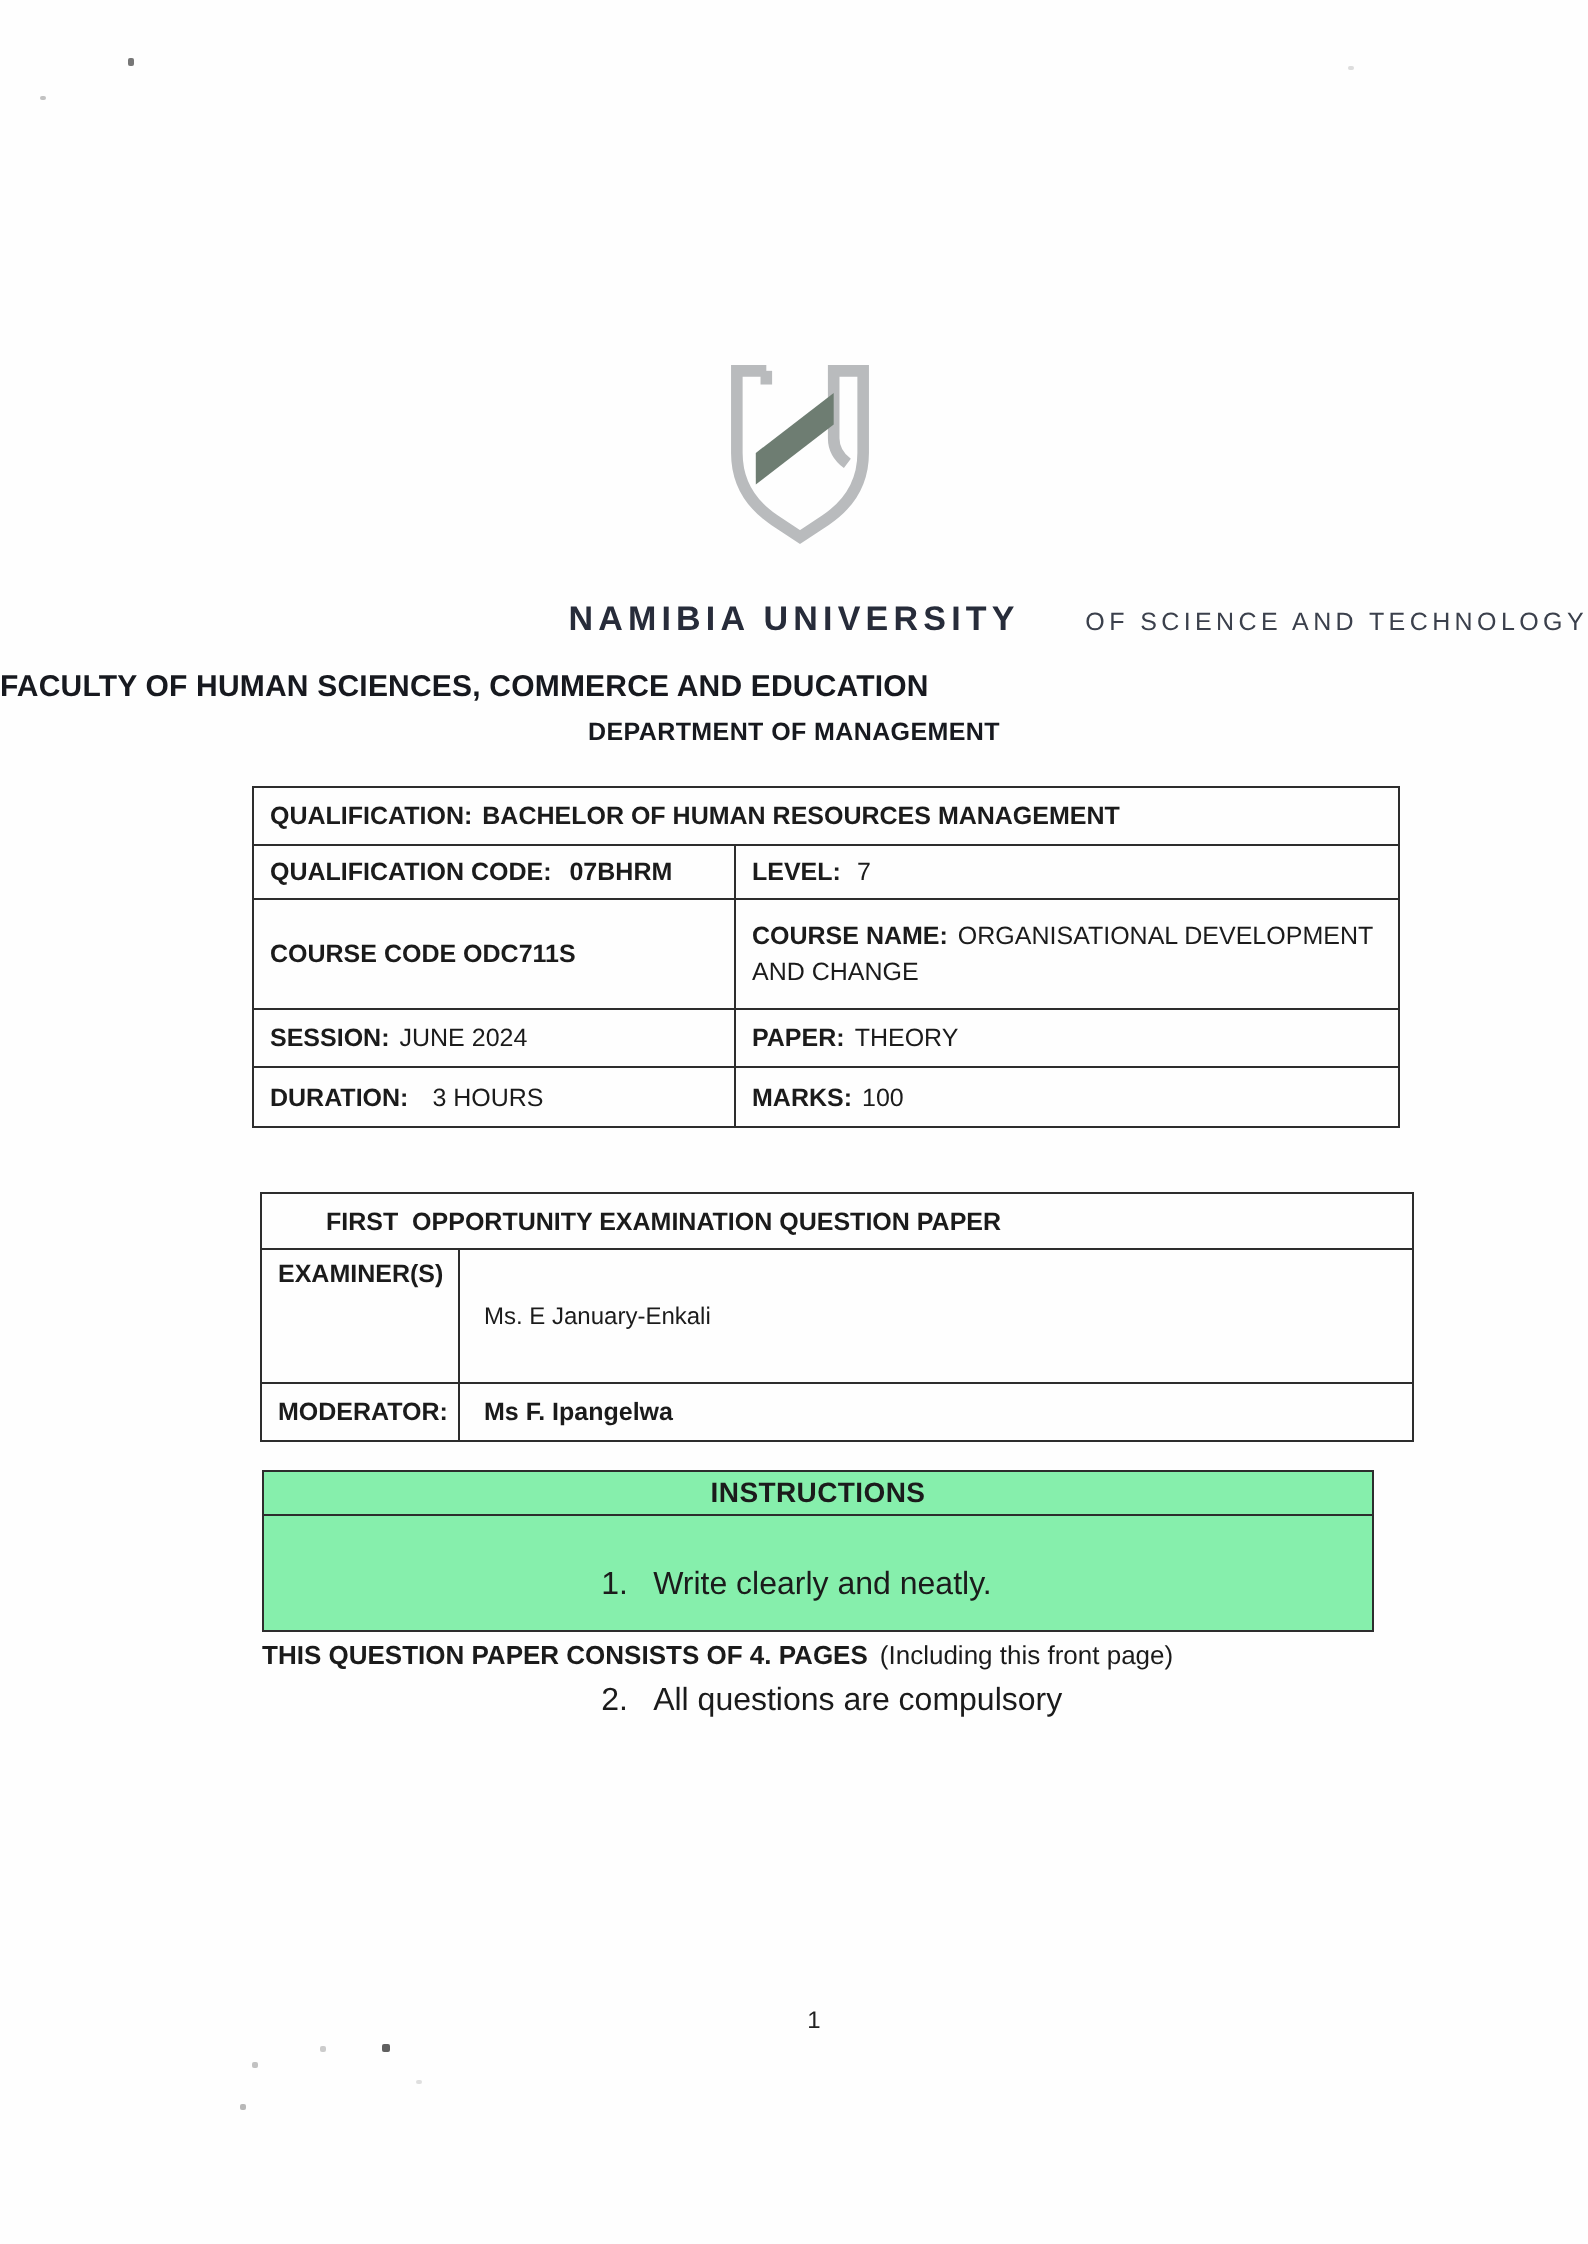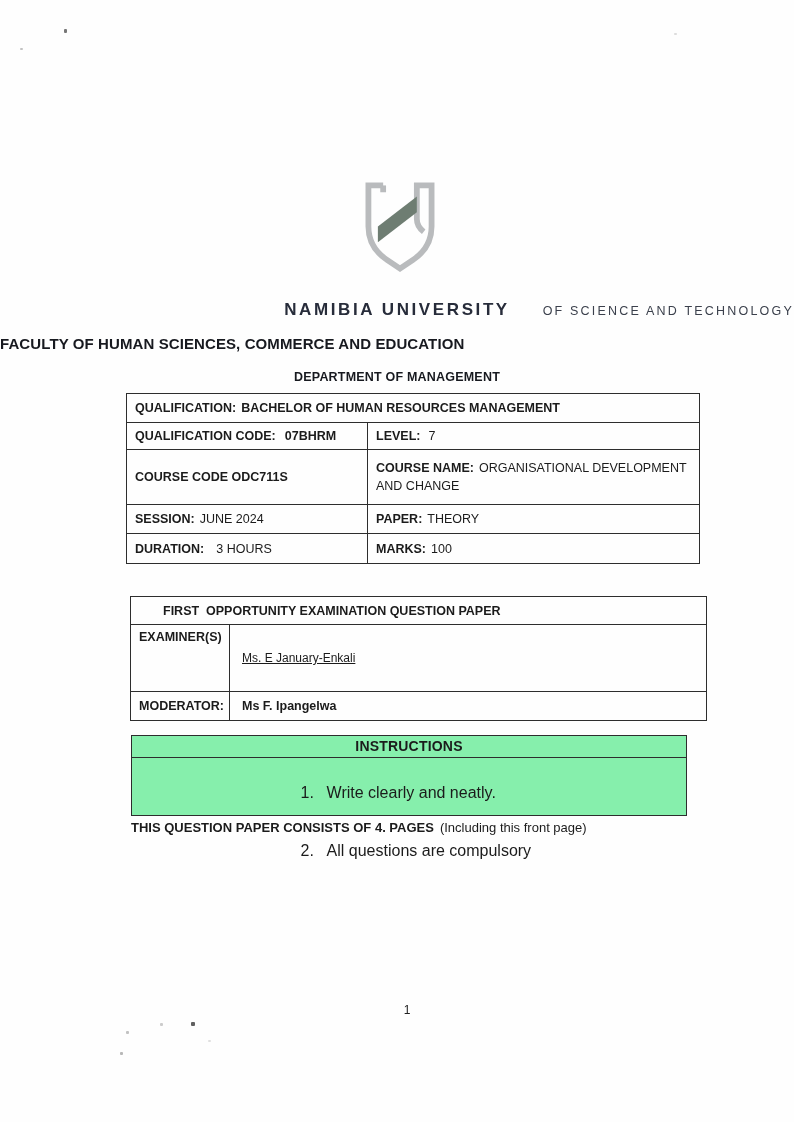--- a/index.html
+++ b/index.html
@@ -32,21 +32,20 @@
   
   .faculty {
     position:absolute; left:0; top:335px; width:794px;
     text-align:left; font-size:15px; font-weight:700; color:#17191f;
     letter-spacing:0.1px;
   }
   .department {
     position:absolute; left:0; top:359px; width:794px;
     text-align:center; font-size:12.5px; font-weight:700; color:#17191f;
     letter-spacing:0.2px;
-    margin-top:11px;
   }
 
   
   table { border-collapse:collapse; table-layout:fixed; position:absolute; background:#fefefe; }
   td {
     border:1.6px solid #2d2d2d;
     padding:3px 8px;
     font-size:12.5px;
     vertical-align:middle;
     overflow:hidden;
@@ -60,21 +59,21 @@
   .t1 .r2 td { height:20px; }
   .t1 .r3 td { height:48px; line-height:18px; }
   .t1 .r4 td { height:22px; }
   .t1 .r5 td { height:23px; }
 
   .t2 { left:130px; top:596px; width:577px; }
   .t2 .r1 td { height:21px; }
   .t2 .r2 td { height:58px; }
   .t2 .r3 td { height:22px; }
   .t2 .cell-examiner-label { vertical-align:top; padding-top:5px; }
-  .t2 .cell-examiner-value { font-size:12px; font-weight:400; padding-left:12px;text-decoration:underline; }
+  .t2 .cell-examiner-value { font-size:12px; font-weight:400; padding-left:12px; }
   .t2 .cell-moderator-value { font-weight:700; padding-left:12px; }
 
   
   .instructions-box {
     position:absolute; left:131px; top:735px; width:554px; height:79px;
     border:1.7px solid #2d2d2d; background:#86efac;
   }
   .instructions-title {
     text-align:center; font-size:14px; font-weight:700;
     padding:2px 0 3px 0; border-bottom:1.6px solid #2d2d2d;

